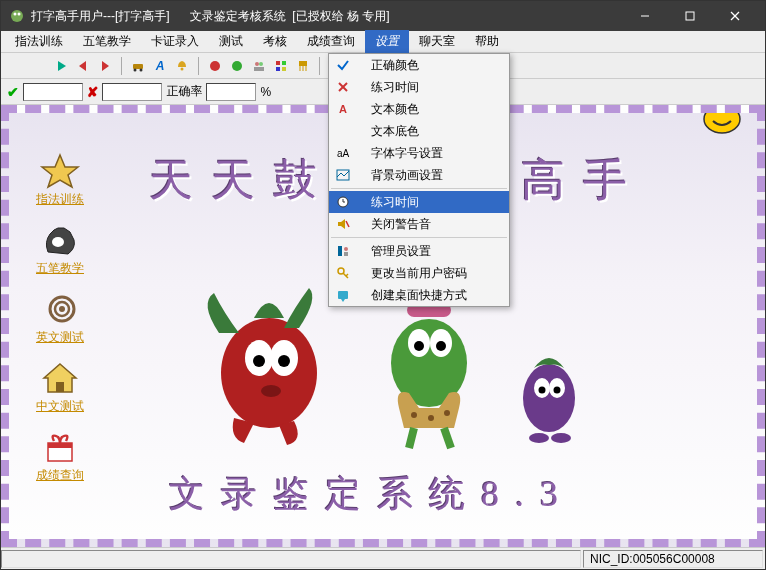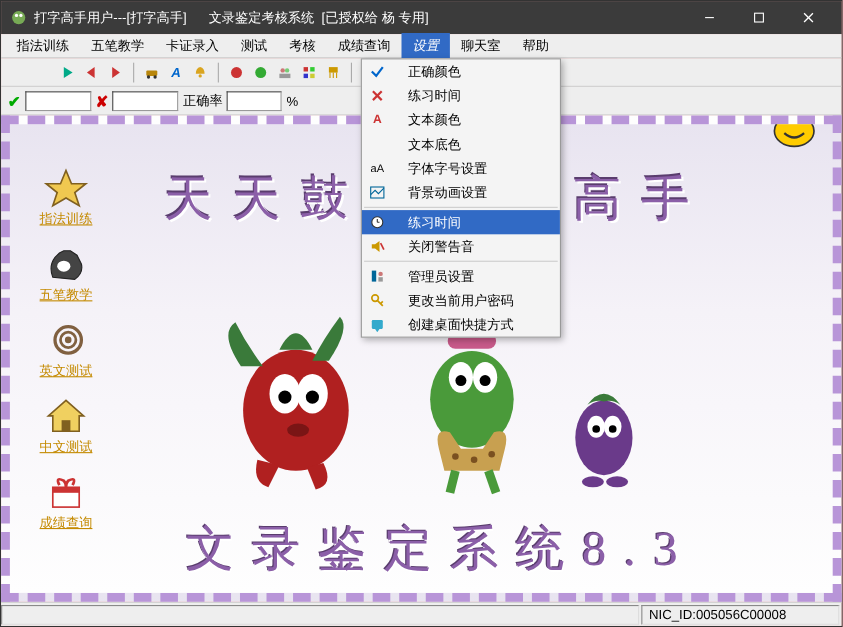--- a/index.html
+++ b/index.html
@@ -21,21 +21,21 @@
 .x-icon { color: #c00; font-weight: bold; font-size: 14px; }
 .text-input { border: 1px inset #999; height: 18px; background: #fff; padding: 0 2px; }
 .label { font-size: 12px; }
 .content { flex: 1; position: relative; background: linear-gradient(180deg, #e8e4f0 0%, #f5f2f8 40%, #fefefe 100%); overflow: hidden; border: 8px dashed #b895d8; border-image: none; }
 .content-inner { position: absolute; inset: 0; }
 .sidebar-buttons { position: absolute; left: 20px; top: 40px; display: flex; flex-direction: column; gap: 14px; }
 .side-btn { width: 62px; text-align: center; cursor: pointer; }
 .side-btn-icon { width: 44px; height: 36px; margin: 0 auto 2px; }
 .side-btn-label { color: #c48a00; font-size: 12px; text-decoration: underline; }
 .main-title { position: absolute; left: 140px; top: 38px; font-size: 44px; font-family: "STXingkai","华文行楷",cursive; color: #8b5fa8; text-shadow: 2px 2px 0 #fff, -1px -1px 0 #5a3d6e; letter-spacing: 18px; }
-.subtitle { position: absolute; left: 160px; bottom: 10px; font-size: 44px; font-family: "STXingkai","华文行楷",cursive; color: #8b5fa8; text-shadow: 1px 1px 0 #fff, -1px -1px 0 #5a3d6e; letter-spacing: 16px; }
+.subtitle { position: absolute; left: 160px; bottom: 20px; font-size: 36px; font-family: "STXingkai","华文行楷",cursive; color: #8b5fa8; text-shadow: 1px 1px 0 #fff, -1px -1px 0 #5a3d6e; letter-spacing: 16px; }
 .characters { position: absolute; left: 150px; top: 130px; width: 460px; height: 210px; }
 .face { position: absolute; right: 12px; top: -18px; width: 46px; height: 40px; }
 .dropdown { position: absolute; left: 327px; top: 52px; width: 182px; background: #f4f4f4; border: 1px solid #999; box-shadow: 2px 2px 6px rgba(0,0,0,0.3); z-index: 100; }
 .dropdown-item { display: flex; align-items: center; height: 22px; padding: 0 6px; cursor: pointer; gap: 20px; font-size: 12px; }
 .dropdown-item.highlighted { background: #316ac5; color: #fff; }
 .dropdown-sep { height: 1px; background: #ccc; margin: 2px 2px; }
 .dd-icon { width: 16px; height: 16px; display: flex; align-items: center; justify-content: center; flex-shrink: 0; }
 .statusbar { height: 22px; background: #eeeeee; border-top: 1px solid #ccc; display: flex; align-items: center; font-size: 12px; }
 .status-cell { border: 1px inset #ddd; height: 18px; padding: 0 6px; display: flex; align-items: center; margin-right: 2px; }
 .status-cell.flex { flex: 1; }

